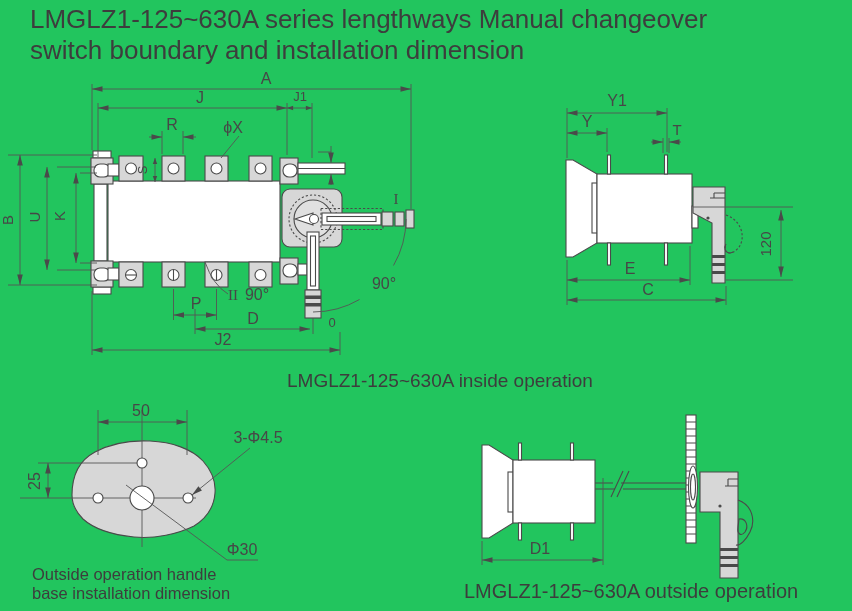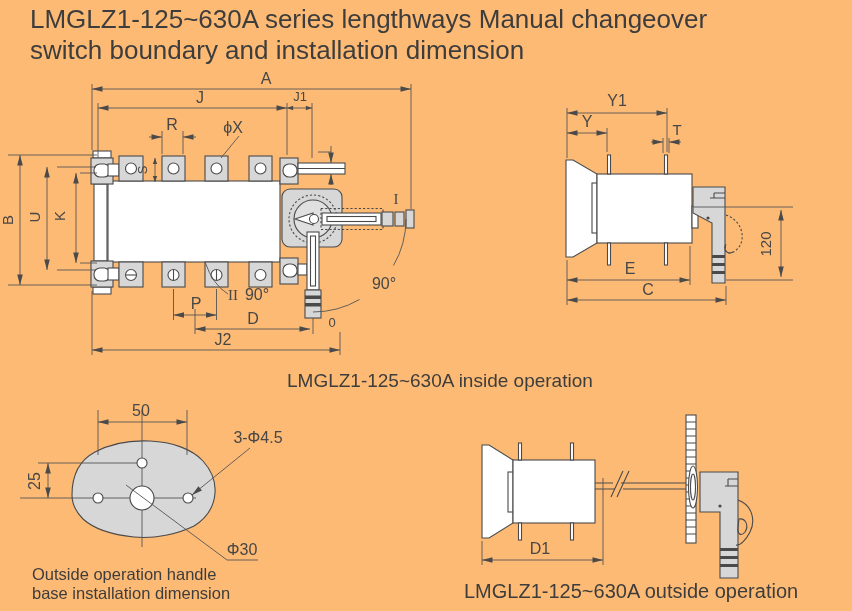--- a/index.html
+++ b/index.html
@@ -1,16 +1,16 @@
 <!DOCTYPE html>
 <html><head>
 <meta charset="utf-8">
 <style>
   html,body{margin:0;padding:0;background:#fff;}
-  #page{position:relative;width:852px;height:611px;background:#fdba74;overflow:hidden;
+  #page{position:relative;width:852px;height:611px;background:#22c55e;overflow:hidden;
         font-family:"Liberation Sans",sans-serif;}
   .txt{position:absolute;color:#3d3d3d;white-space:pre-line;}
   #title{left:30px;top:4px;font-size:26px;line-height:1.2;letter-spacing:0;}
   #cap-inside{left:287px;top:370px;font-size:19px;}
   #cap-base{left:32px;top:565px;font-size:16.5px;line-height:1.18;}
   #cap-outside{left:464px;top:580px;font-size:20px;text-align:center;}
   svg{position:absolute;left:0;top:0;}
   .s{stroke:#4a4a4a;stroke-width:1.1;fill:none}
   .sf{stroke:#4a4a4a;stroke-width:1.1;fill:#d7d7d7}
   .sw{stroke:#4a4a4a;stroke-width:1.1;fill:#ffffff}

